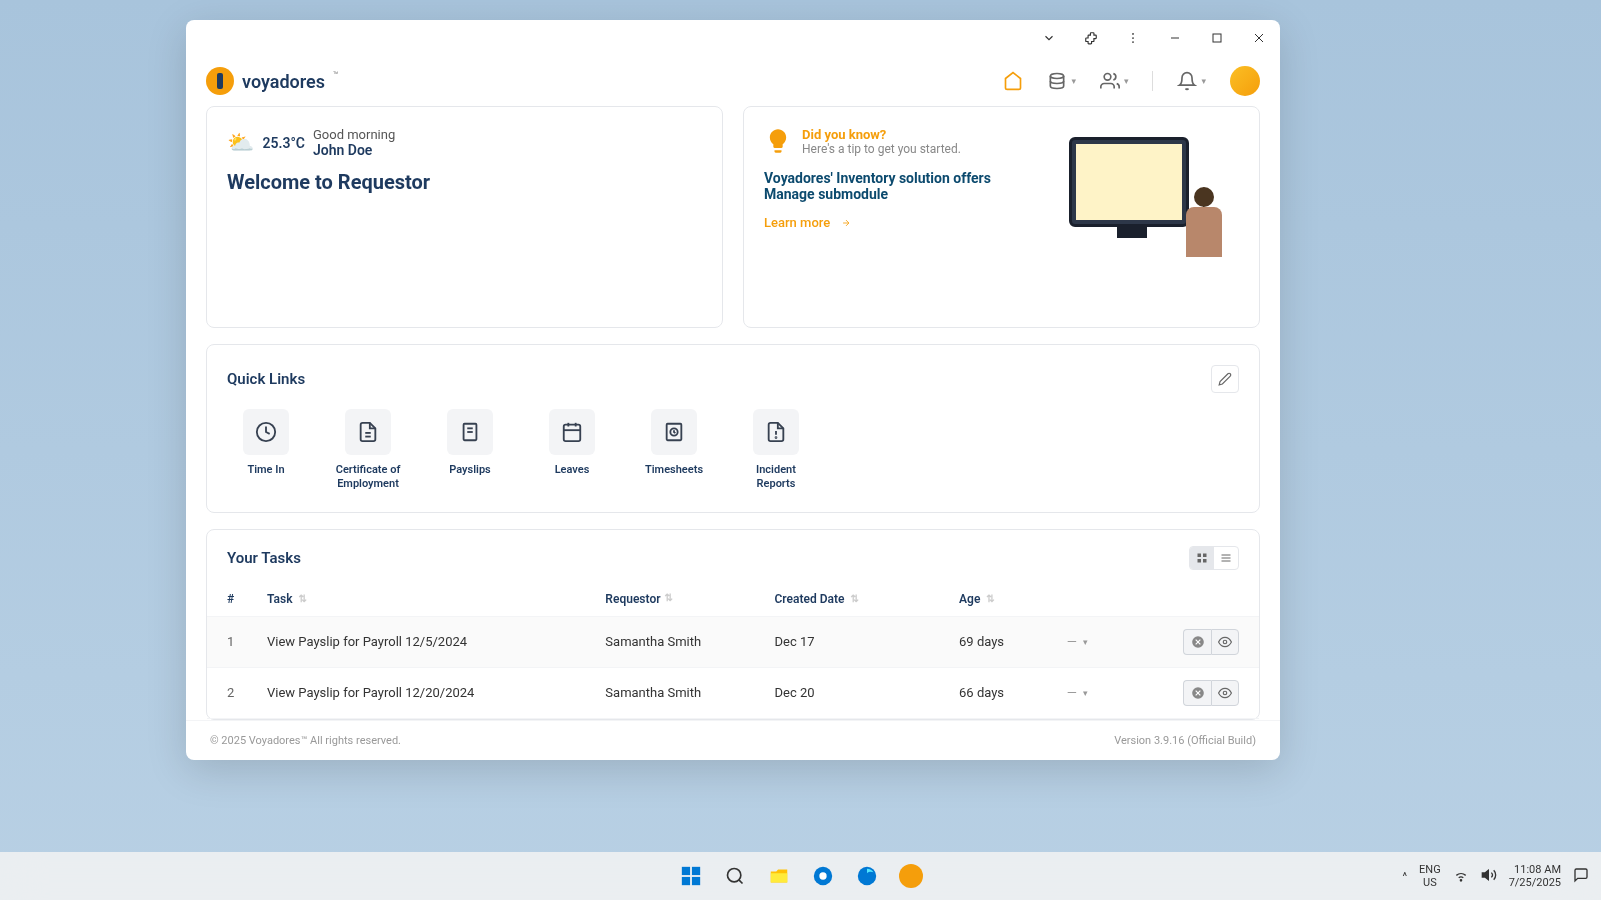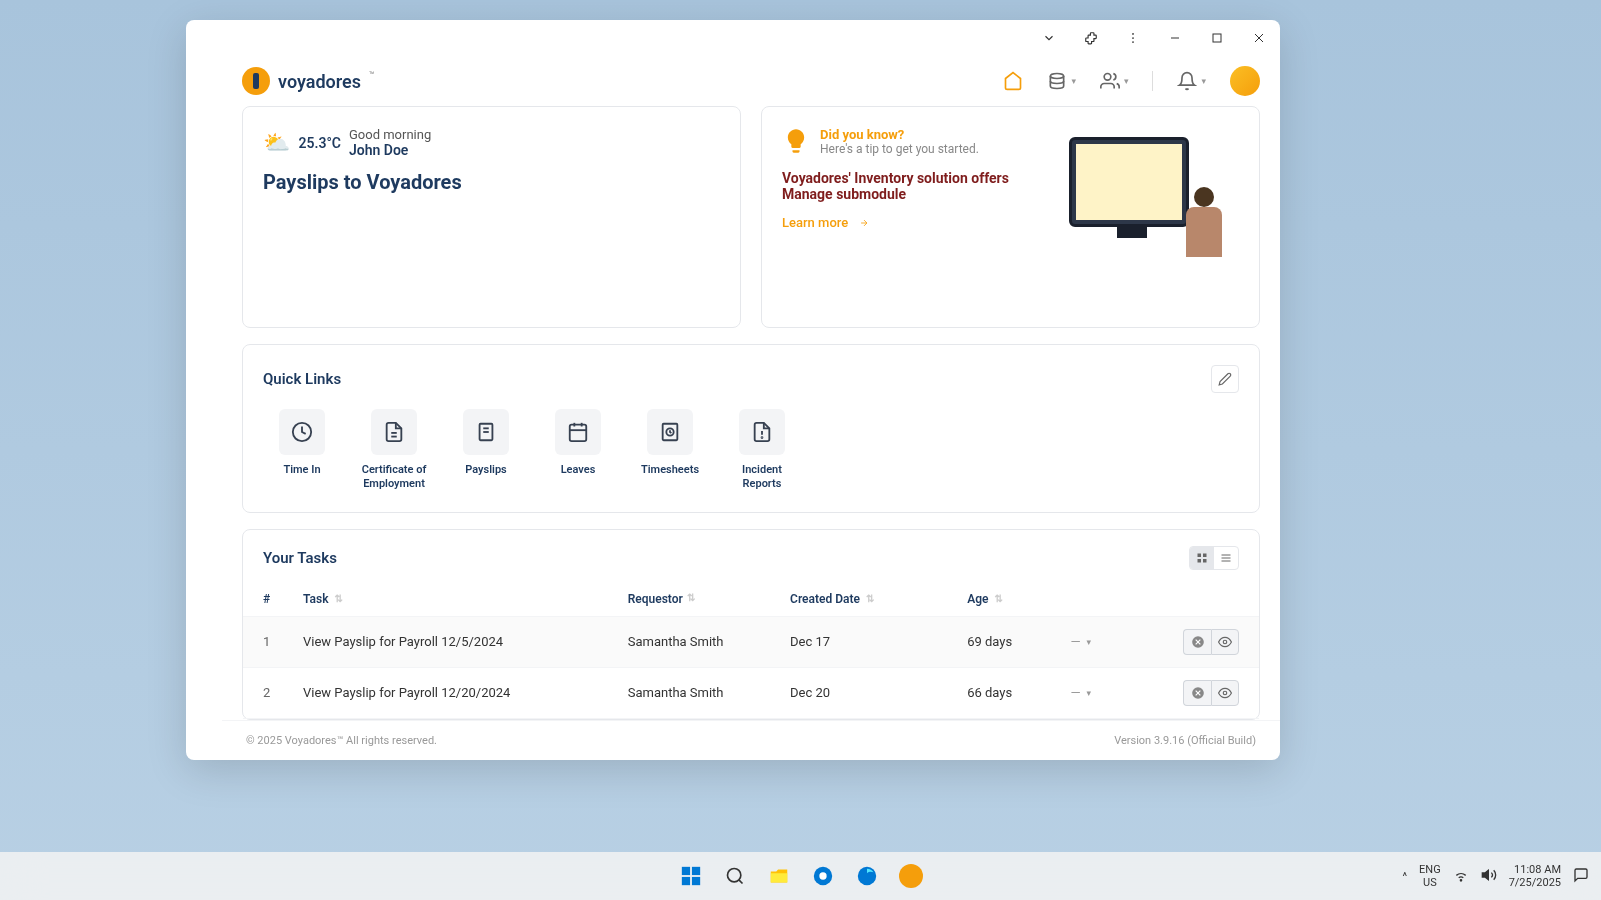--- a/index.html
+++ b/index.html
@@ -1,17 +1,17 @@
 <!DOCTYPE html>
 <html><head>
 <meta charset="utf-8">
 <style>
 * { margin: 0; padding: 0; box-sizing: border-box; font-family: -apple-system, BlinkMacSystemFont, 'Segoe UI', Roboto, sans-serif; }
 body { background: linear-gradient(180deg, #a8c4dc 0%, #b8d0e4 100%); width: 1601px; height: 900px; overflow: hidden; position: relative; }
-.window { position: absolute; top: 20px; left: 186px; width: 1094px; height: 740px; background: #fff; border-radius: 8px; box-shadow: 0 10px 40px rgba(0,0,0,0.15); display: flex; flex-direction: column; overflow: hidden; padding-left: 36px; }
+.window { position: absolute; top: 20px; left: 186px; width: 1094px; height: 740px; background: #fff; border-radius: 8px; box-shadow: 0 10px 40px rgba(0,0,0,0.15); display: flex; flex-direction: column; overflow: hidden; }
 .titlebar { height: 36px; display: flex; justify-content: flex-end; align-items: center; padding: 0 12px; gap: 24px; }
 .titlebar-btn { width: 18px; height: 18px; display: flex; align-items: center; justify-content: center; color: #333; cursor: pointer; }
 .header { height: 50px; display: flex; align-items: center; justify-content: space-between; padding: 0 20px; }
 .logo-wrap { display: flex; align-items: center; gap: 8px; }
 .logo-icon { width: 28px; height: 28px; background: #f59e0b; border-radius: 50%; display: flex; align-items: center; justify-content: center; }
 .logo-icon::after { content: ''; width: 6px; height: 16px; background: #1e3a5f; border-radius: 2px; }
 .logo-text { font-size: 18px; font-weight: 600; color: #1e3a5f; }
 .logo-tm { font-size: 9px; color: #888; position: relative; top: -6px; }
 .header-actions { display: flex; align-items: center; gap: 24px; }
 .header-icon { color: #666; cursor: pointer; display: flex; align-items: center; gap: 4px; }
@@ -28,35 +28,35 @@
 .greeting-wrap { display: flex; flex-direction: column; }
 .greeting { font-size: 13px; color: #555; }
 .username { font-size: 14px; font-weight: 600; color: #1e3a5f; }
 .welcome-title { font-size: 20px; font-weight: 700; color: #1e3a5f; }
 .tip-card { flex: 1; display: flex; gap: 20px; position: relative; }
 .tip-content { flex: 1; }
 .tip-header { display: flex; align-items: flex-start; gap: 10px; margin-bottom: 14px; }
 .bulb-icon { width: 28px; height: 28px; color: #f59e0b; flex-shrink: 0; }
 .tip-title { font-size: 13px; font-weight: 700; color: #f59e0b; }
 .tip-sub { font-size: 12px; color: #888; }
-.tip-heading { font-size: 14px; font-weight: 700; color: #7f1d1d; margin-bottom: 10px; max-width: 240px; }
+.tip-heading { font-size: 14px; font-weight: 700; color: #0c4a6e; margin-bottom: 10px; max-width: 240px; }
 .tip-text { font-size: 12px; color: #888; line-height: 1.5; max-width: 280px; }
 .learn-more { display: inline-flex; align-items: center; gap: 8px; font-size: 13px; color: #f59e0b; font-weight: 500; margin-top: 1px; cursor: pointer; }
 .tip-illustration { width: 180px; height: 180px; flex-shrink: 0; position: relative; }
 .monitor { position: absolute; top: 10px; left: 10px; width: 120px; height: 90px; background: #2d3748; border-radius: 6px; border: 3px solid #1a202c; }
 .monitor::after { content:''; position:absolute; bottom:-14px; left:45px; width:30px; height:14px; background:#1a202c; }
 .monitor-screen { position:absolute; inset:4px; background:#fef3c7; }
 .person { position:absolute; right:10px; top:60px; width:50px; height:100px; }
 .person-head { width:20px; height:20px; background:#4a3520; border-radius:50%; margin:0 auto; }
 .person-body { width:36px; height:50px; background:#b8876b; border-radius:8px 8px 0 0; margin:0 auto; }
 .quicklinks-card { }
 .ql-header { display: flex; justify-content: space-between; align-items: center; margin-bottom: 16px; }
 .ql-title { font-size: 15px; font-weight: 600; color: #1e3a5f; }
 .edit-btn { width: 28px; height: 28px; border: 1px solid #e5e7eb; border-radius: 4px; display: flex; align-items: center; justify-content: center; cursor: pointer; color: #666; }
-.ql-items { display: flex; gap: 14px; }
+.ql-items { display: flex; gap: 24px; }
 .ql-item { display: flex; flex-direction: column; align-items: center; gap: 8px; width: 78px; cursor: pointer; }
 .ql-icon { width: 46px; height: 46px; background: #f3f4f6; border-radius: 6px; display: flex; align-items: center; justify-content: center; color: #374151; }
 .ql-label { font-size: 11px; font-weight: 600; color: #1e3a5f; text-align: center; line-height: 1.3; }
 .tasks-card { padding: 16px 0 0 0; }
 .tasks-header { display: flex; justify-content: space-between; align-items: center; padding: 0 20px 12px; }
 .tasks-title { font-size: 15px; font-weight: 600; color: #1e3a5f; }
 .view-toggle { display: flex; border: 1px solid #e5e7eb; border-radius: 4px; overflow: hidden; }
 .view-btn { width: 24px; height: 22px; display: flex; align-items: center; justify-content: center; cursor: pointer; color: #666; }
 .view-btn.active { background: #e5e7eb; }
 .task-table { width: 100%; }
@@ -175,21 +175,21 @@
     <div class="top-cards">
       <div class="card welcome-card">
         <div class="welcome-top">
           <span class="weather-icon">⛅</span>
           <span class="temp">25.3°C</span>
           <div class="greeting-wrap">
             <span class="greeting">Good morning</span>
             <span class="username">John Doe</span>
           </div>
         </div>
-        <h1 class="welcome-title">Payslips to Voyadores</h1>
+        <h1 class="welcome-title">Welcome to Requestor</h1>
       </div>
 
       <div class="card tip-card">
         <div class="tip-content">
           <div class="tip-header">
             <span class="bulb-icon"><svg width="28" height="28" viewBox="0 0 24 24" fill="currentColor">
                   <path d="M9 21c0 .55.45 1 1 1h4c.55 0 1-.45 1-1v-1H9v1zm3-19C8.14 2 5 5.14 5 9c0 2.38 1.19 4.47 3 5.74V17c0 .55.45 1 1 1h6c.55 0 1-.45 1-1v-2.26c1.81-1.27 3-3.36 3-5.74 0-3.86-3.14-7-7-7z"></path>
                 </svg></span>
             <div>
               <div class="tip-title">Did you know?</div>

